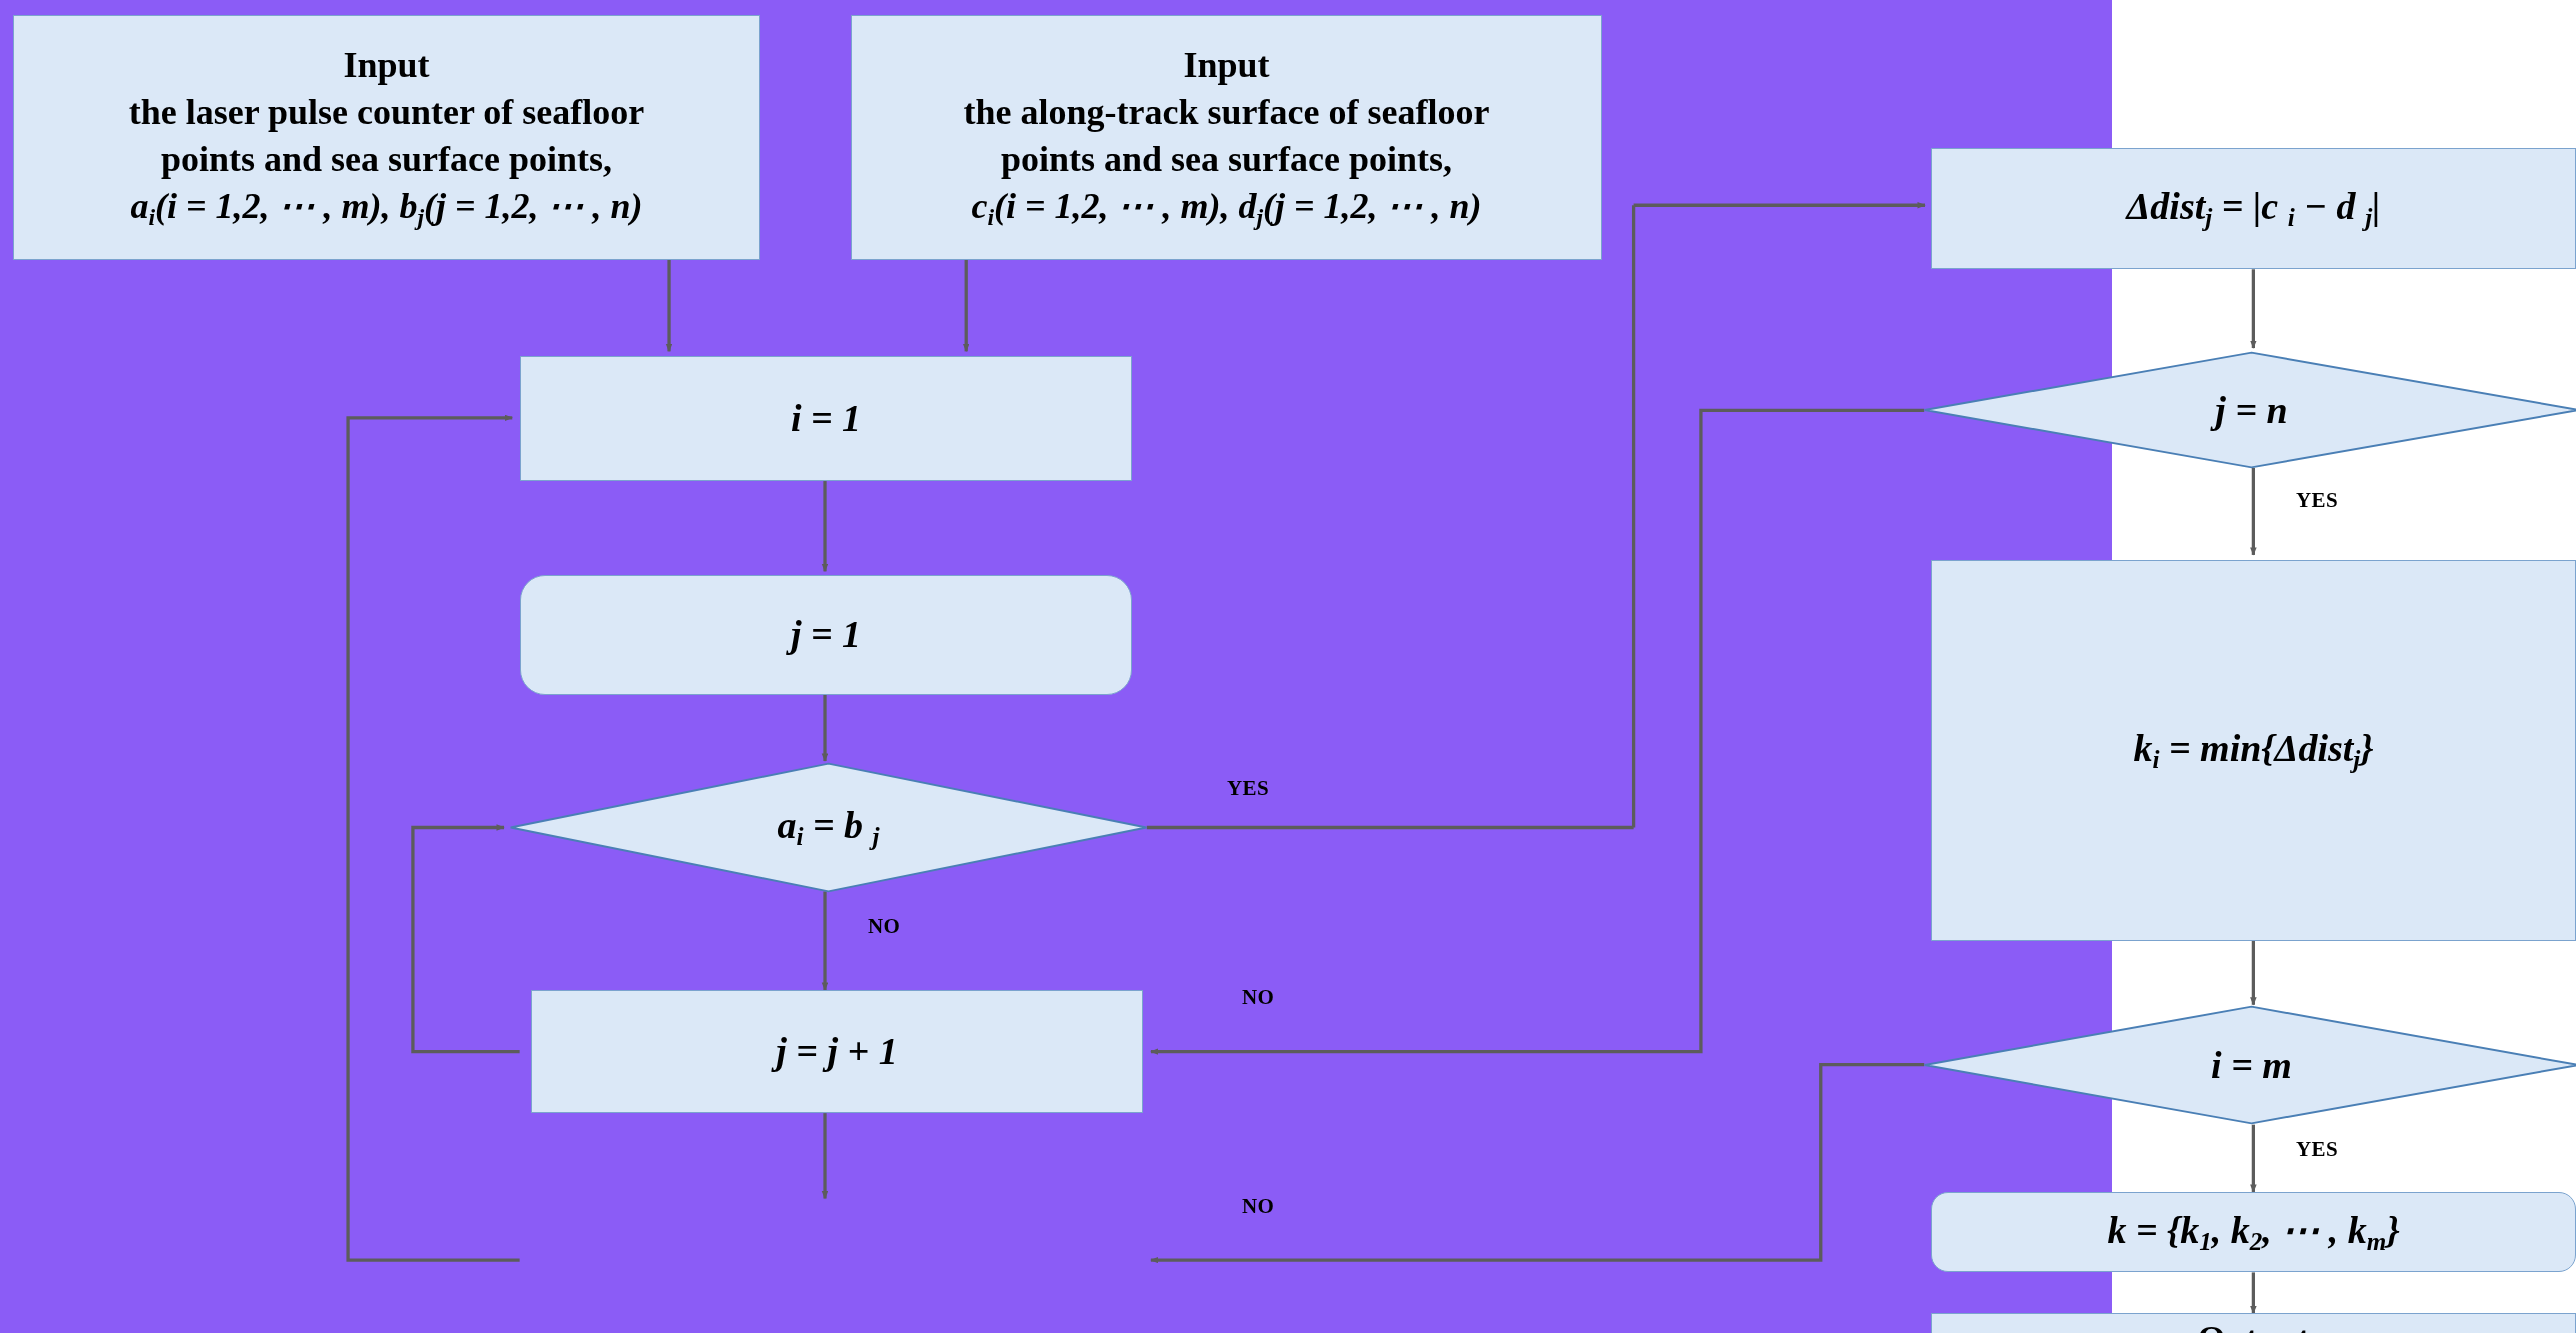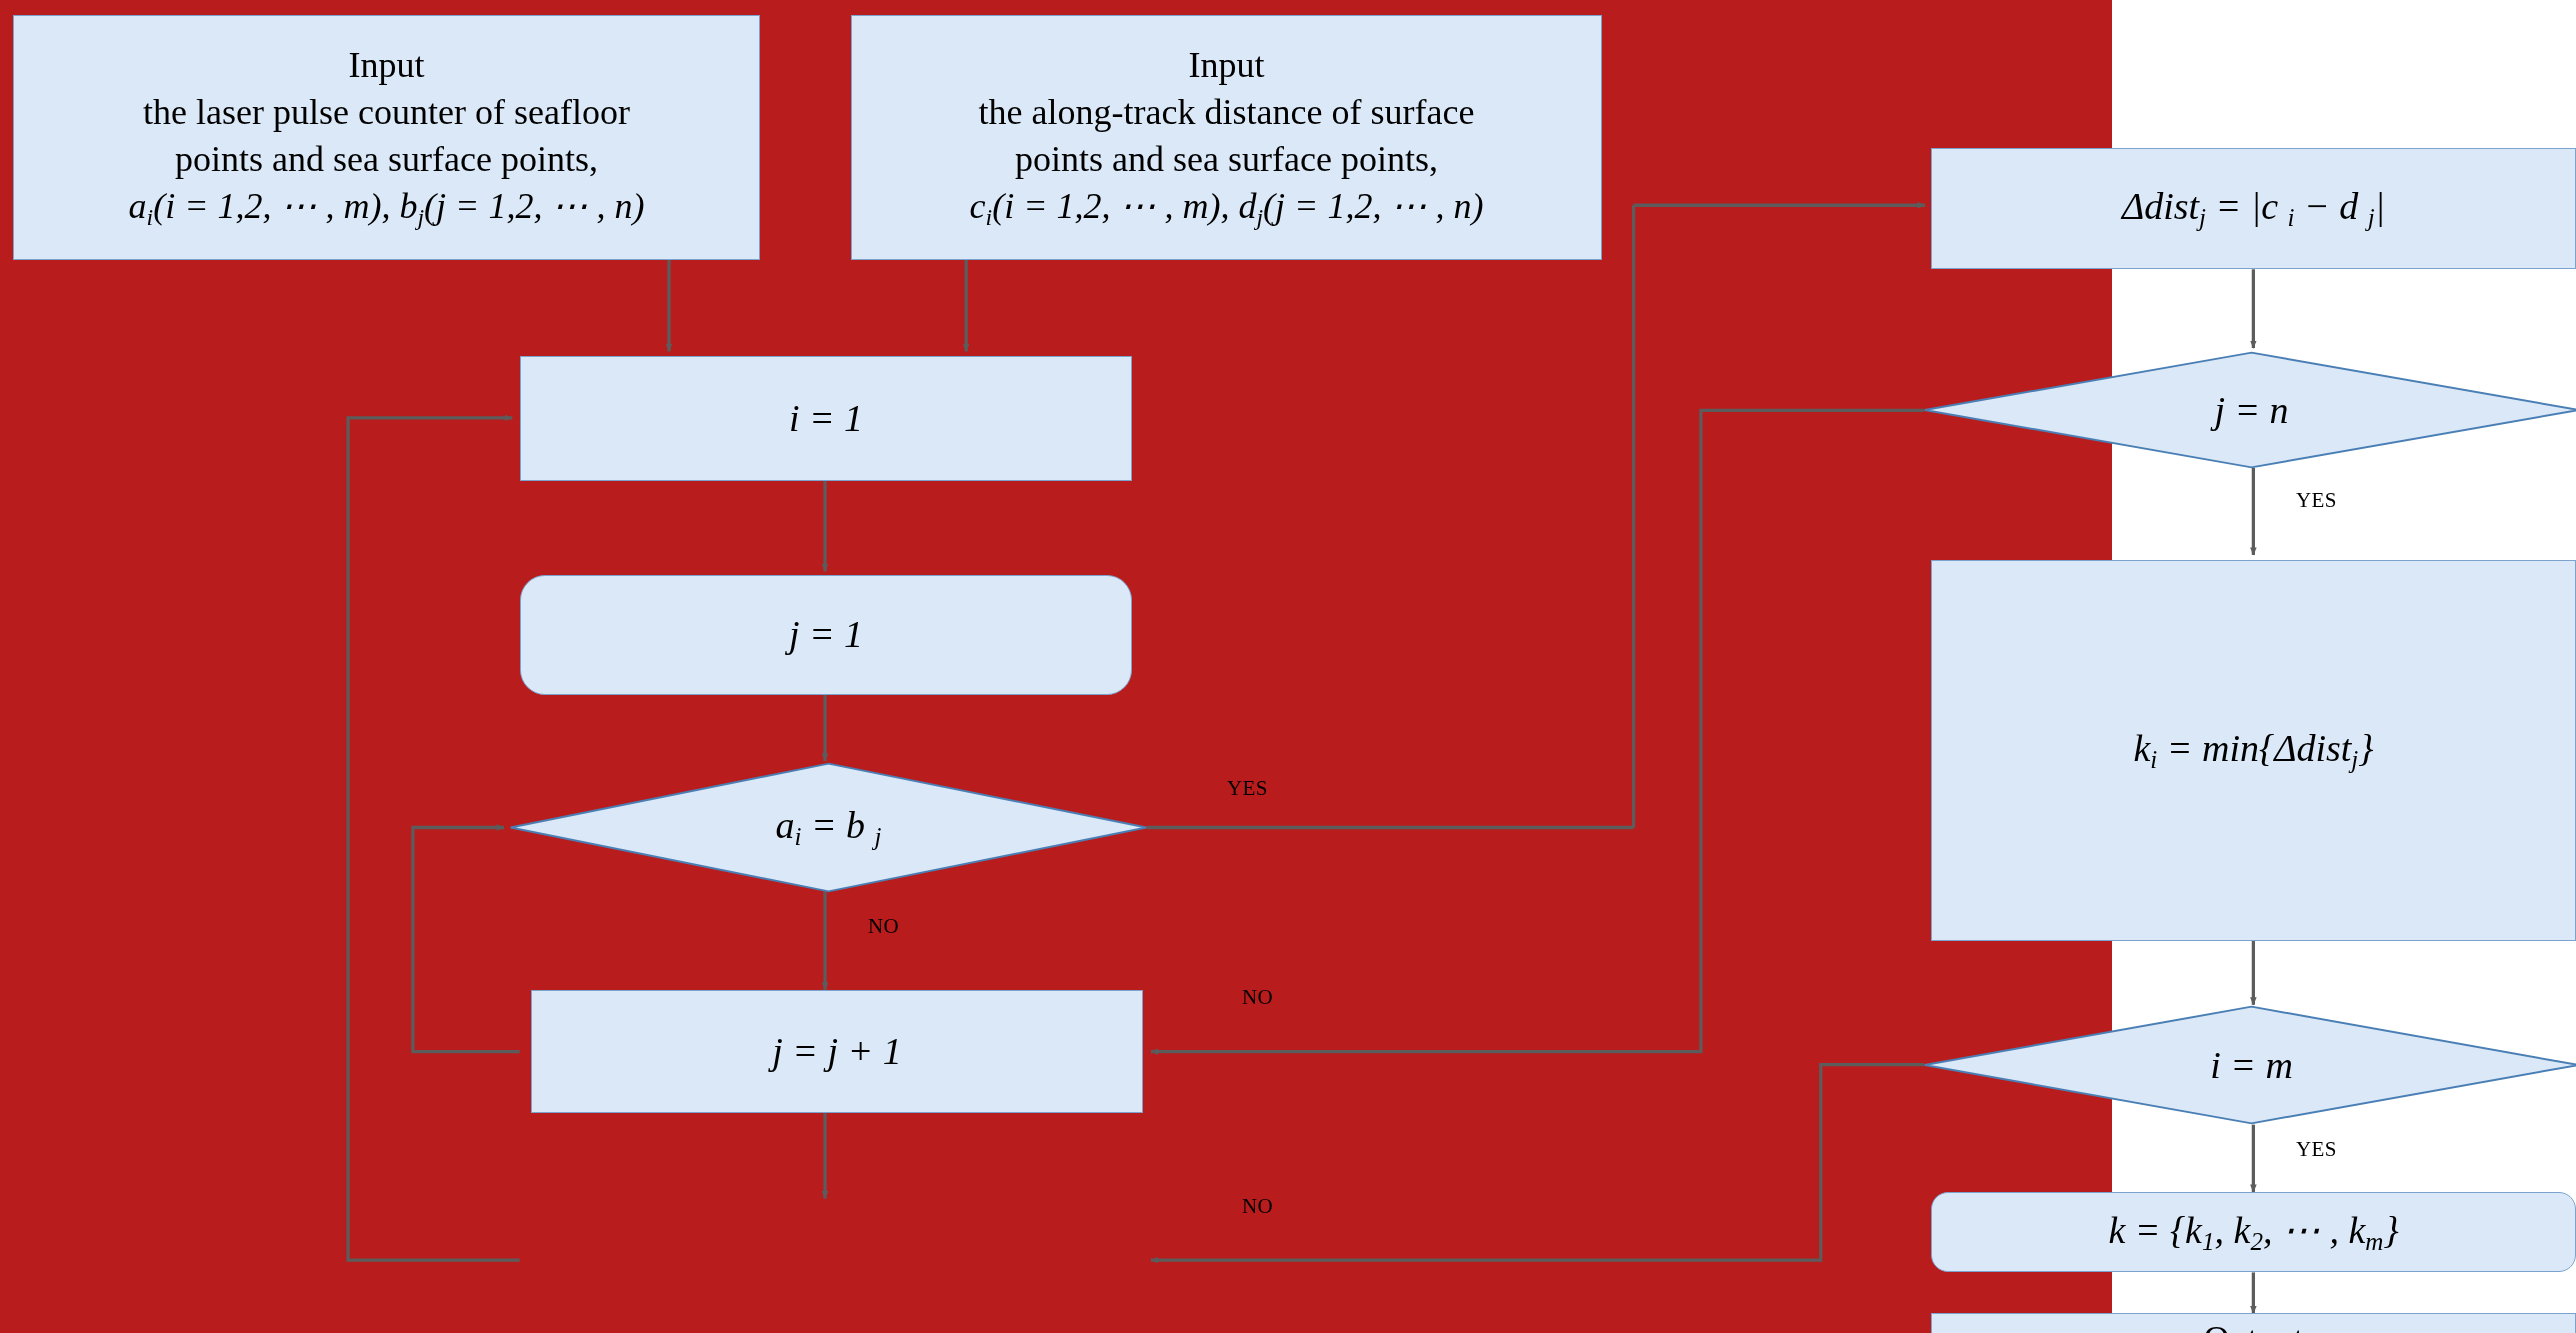--- a/index.html
+++ b/index.html
@@ -10,21 +10,22 @@
   body {
     width: 2576px;
     height: 1334px;
     font-family: "Liberation Serif", "DejaVu Serif", serif;
     overflow: hidden;
   }
   #stage {
     position: relative;
     width: 2112px;
     height: 1334px;
-    background: #b91c1c;
+    background: #8b5cf6;
+    font-weight: bold;
   }
   #wires {
     position: absolute;
     left: 0;
     top: 0;
     width: 2576px;
     height: 1334px;
     pointer-events: none;
   }
   .node {
@@ -130,21 +131,21 @@
 
   <div class="node proc" style="left:13px; top:14.8px; width:747px; height:245px; flex-direction:column; font-size:36px;">
     <span class="txtline">Input</span>
     <span class="txtline">the laser pulse counter of seafloor</span>
     <span class="txtline">points and sea surface points,</span>
     <span class="txtline mathline ital f44"><span>a</span><span class="sub">i</span><span>(i = 1,2, ⋯ , m),</span> <span>b</span><span class="sub">j</span><span>(j = 1,2, ⋯ , n)</span></span>
   </div>
 
   <div class="node proc" style="left:851px; top:14.8px; width:751px; height:245px; flex-direction:column; font-size:36px;">
     <span class="txtline">Input</span>
-    <span class="txtline">the along-track distance of surface</span>
+    <span class="txtline">the along-track surface of seafloor</span>
     <span class="txtline">points and sea surface points,</span>
     <span class="txtline mathline ital f44"><span>c</span><span class="sub">i</span><span>(i = 1,2, ⋯ , m),</span> <span>d</span><span class="sub">j</span><span>(j = 1,2, ⋯ , n)</span></span>
   </div>
 
   <div class="node proc ital f46" style="left:520px; top:356px; width:612px; height:125px;">
     <span>i = 1</span>
   </div>
 
   <div class="node proc ital f46" style="left:520px; top:575px; width:612px; height:120px;border-radius:25px;">
     <span>j = 1</span>

